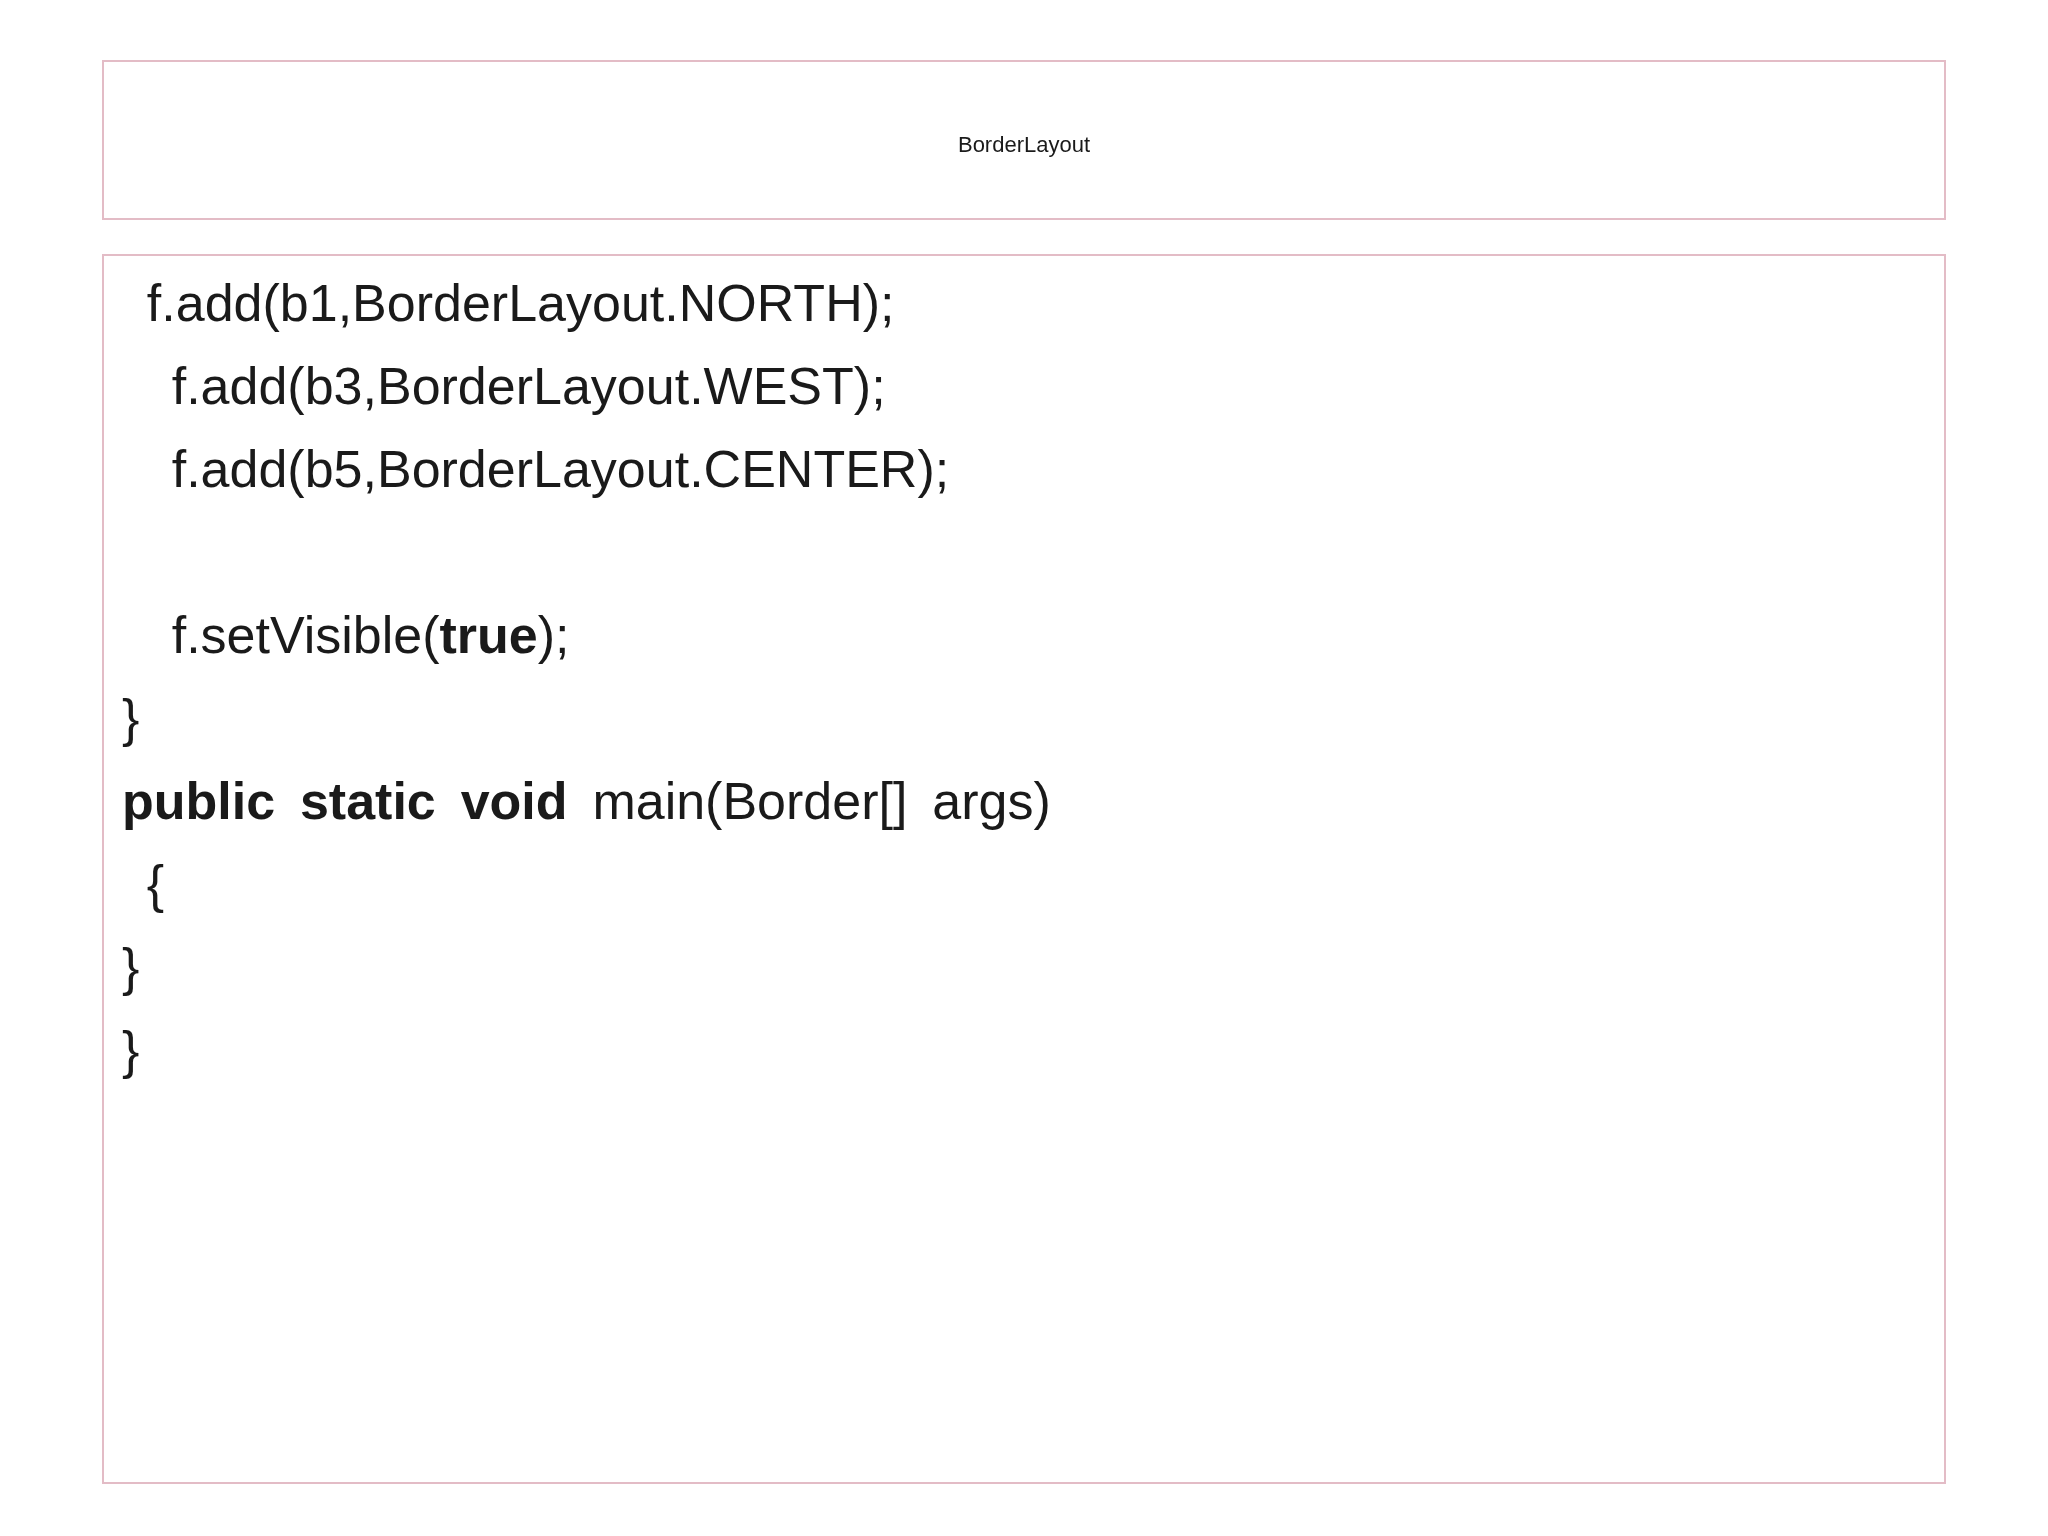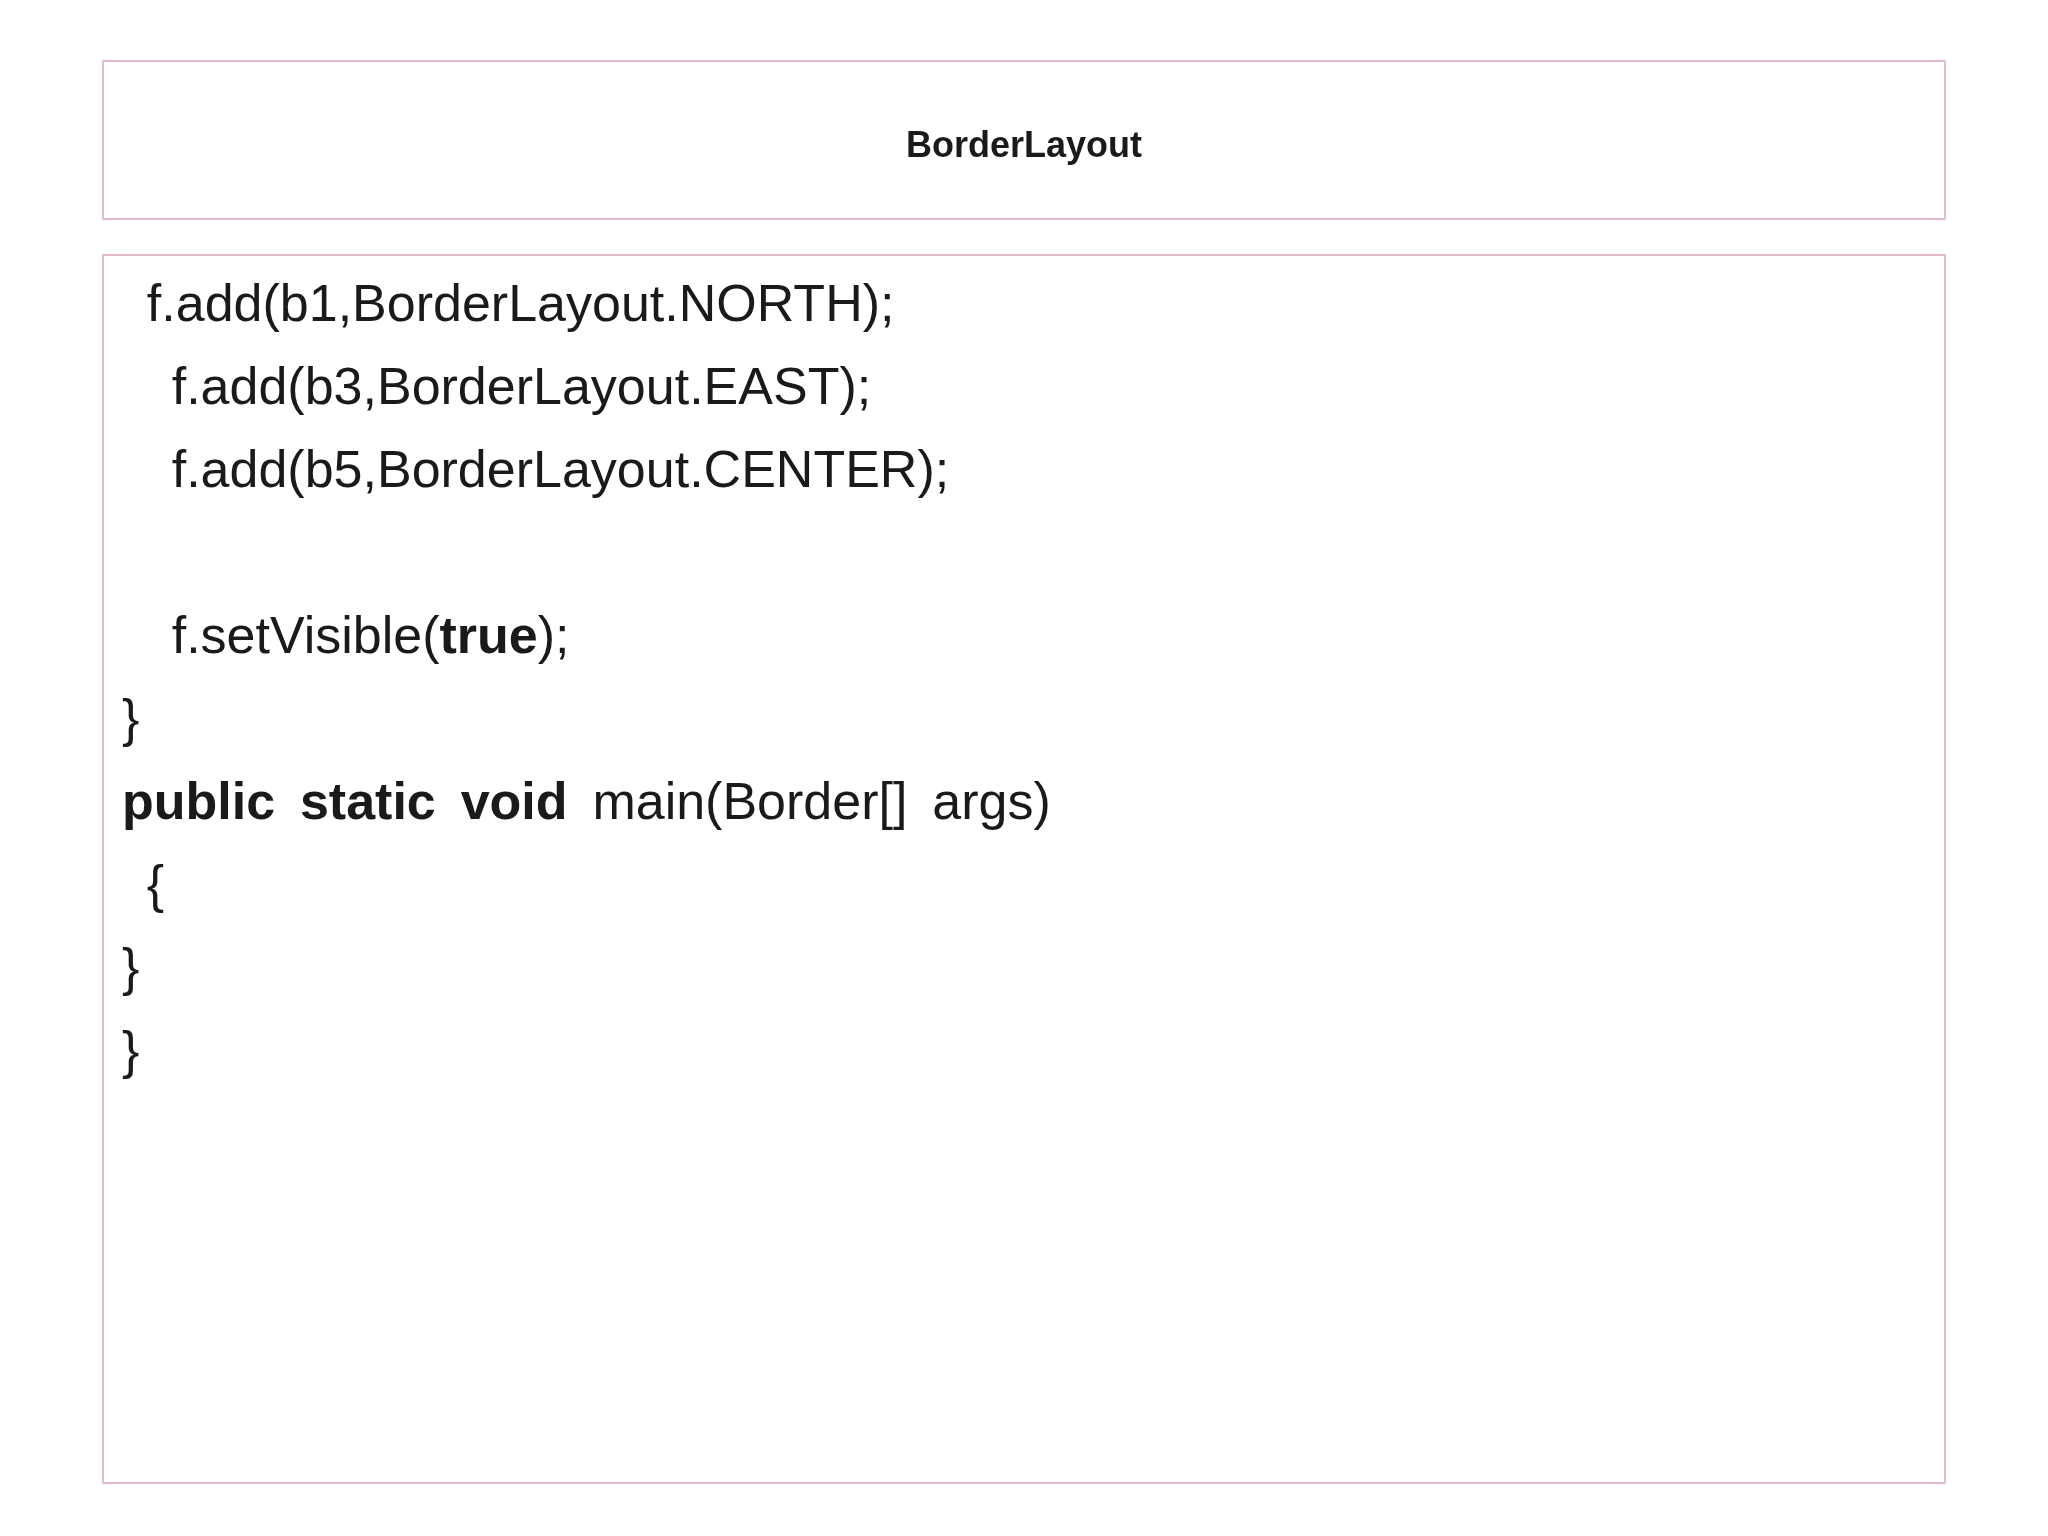--- a/index.html
+++ b/index.html
@@ -25,22 +25,22 @@
     left: 102px;
     top: 60px;
     width: 1844px;
     height: 160px;
     display: flex;
     align-items: center;
     justify-content: center;
     padding-top: 10px;
   }
   .slide-title {
-    font-size: 36px;
-    font-weight: 700;
+    font-size: 22px;
+    font-weight: 400;
     color: var(--text-color, #1a1a1a);
     letter-spacing: 0px;
   }
   .code-panel {
     left: 102px;
     top: 254px;
     width: 1844px;
     height: 1230px;
     padding: 6px 22px 0 18px;
     overflow: hidden;
@@ -66,21 +66,21 @@
 
 <div class="canvas" style="--bg: #ffffff; --border-color: #e3bcc6; --text-color: #1a1a1a;">
 
   <div class="panel title-panel">
     <div class="slide-title">BorderLayout</div>
   </div>
 
   <div class="panel code-panel">
     <div class="code-block" id="code-block">
         <div class="code-line"><span class="seg-regular"> f.add(b1,BorderLayout.NORTH);</span></div>
-        <div class="code-line"><span class="seg-regular">  f.add(b3,BorderLayout.EAST);</span></div>
+        <div class="code-line"><span class="seg-regular">  f.add(b3,BorderLayout.WEST);</span></div>
         <div class="code-line"><span class="seg-regular">  f.add(b5,BorderLayout.CENTER);</span></div>
         <div class="code-line"><span class="seg-regular"></span></div>
         <div class="code-line"><span class="seg-regular">  f.setVisible(</span><span class="seg-bold">true</span><span class="seg-regular">);</span></div>
         <div class="code-line"><span class="seg-regular">}</span></div>
         <div class="code-line"><span class="seg-bold">public static void</span><span class="seg-regular"> main(Border[] args)</span></div>
         <div class="code-line"><span class="seg-regular"> {</span></div>
         <div class="code-line"><span class="seg-regular">}</span></div>
         <div class="code-line"><span class="seg-regular">}</span></div>
       </div>
   </div>

